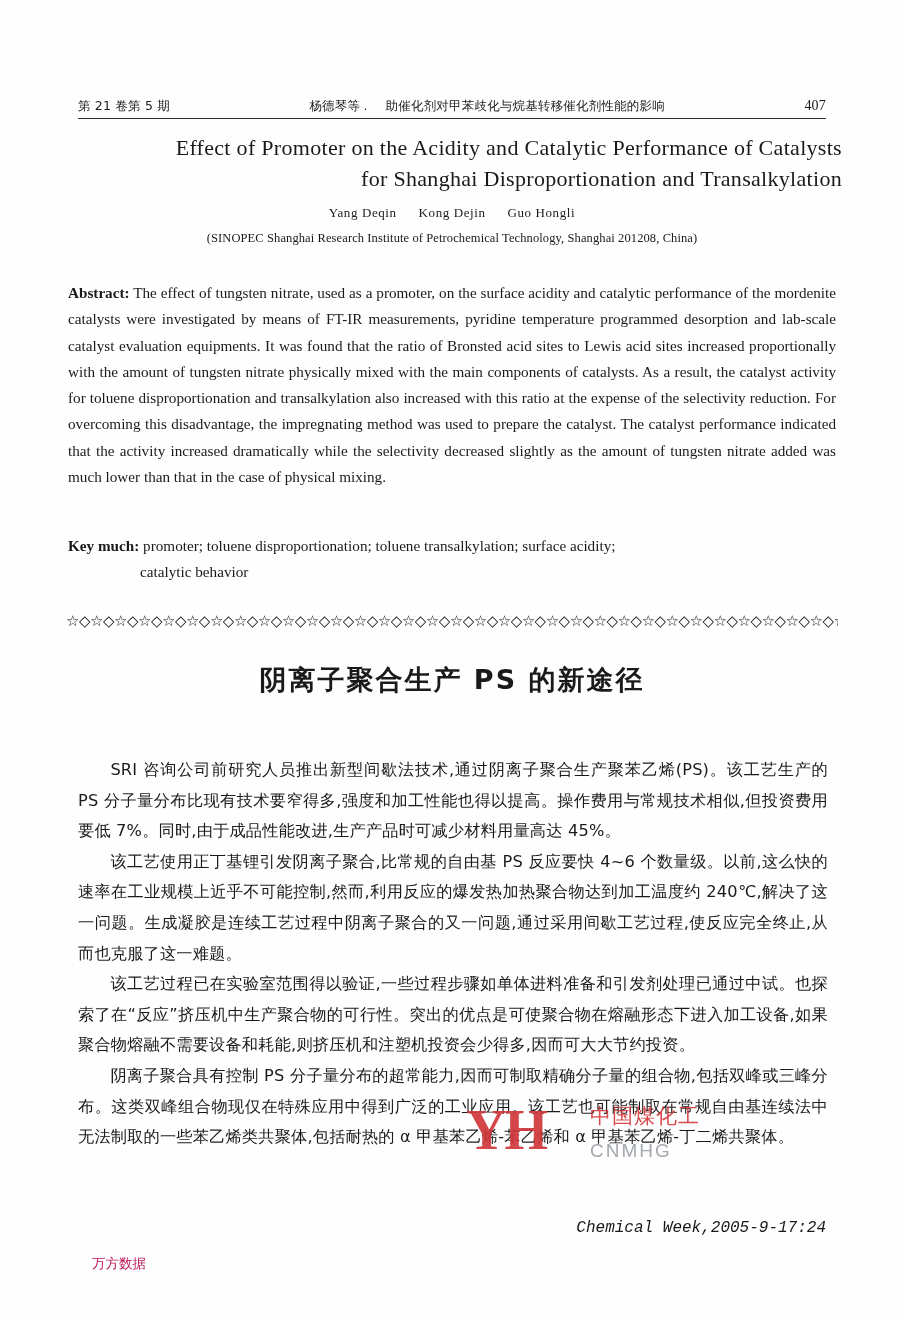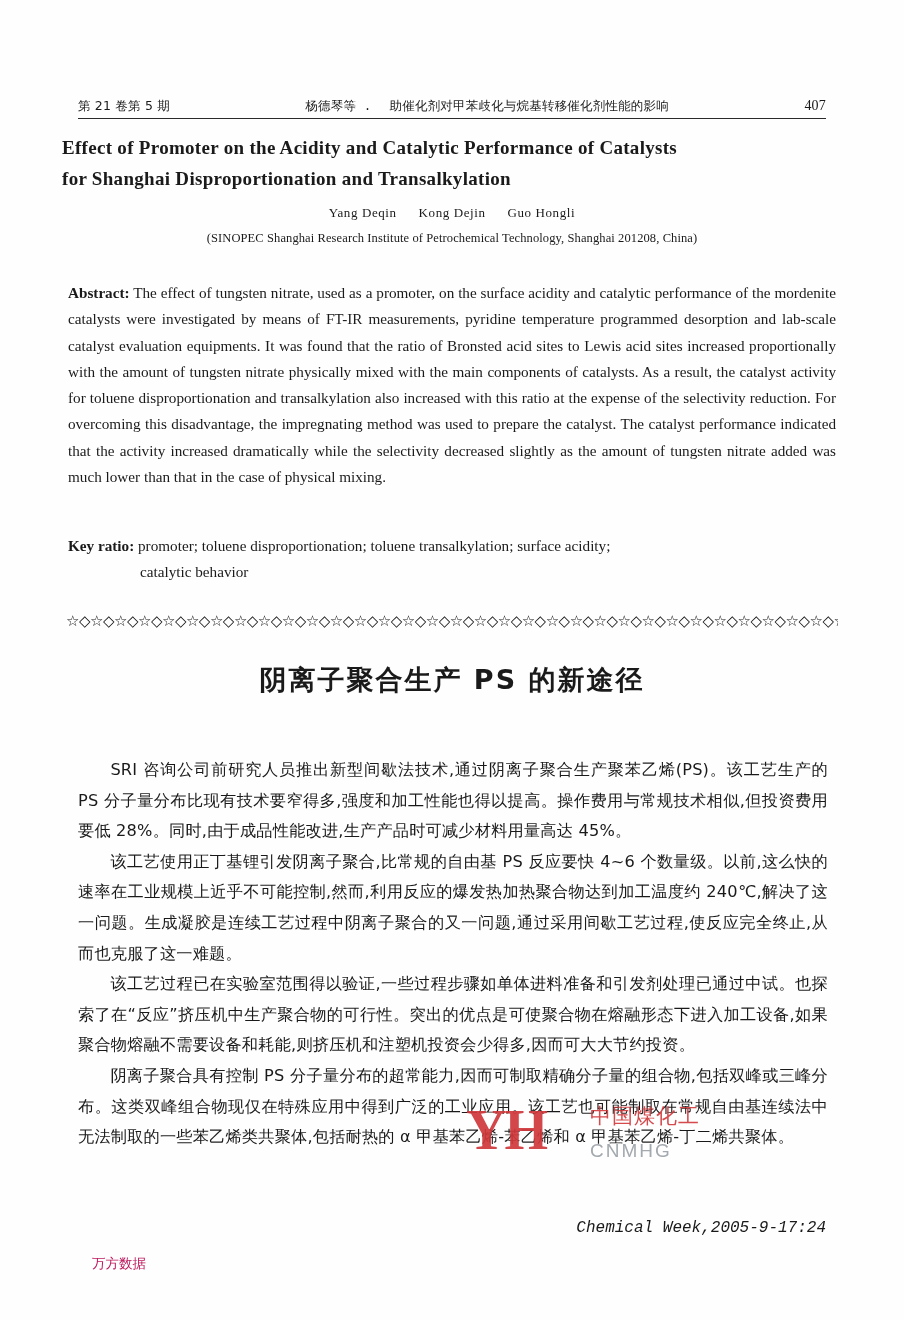--- a/index.html
+++ b/index.html
@@ -34,21 +34,21 @@
     letter-spacing: 0.2px;
   }
   .runhead .vol {
     font-family: "DejaVu Sans", "Liberation Sans", sans-serif;
     font-size: 12.5px;
     white-space: nowrap;
   }
   .runhead .center {
     flex: 1;
     text-align: center;
-    font-family: Liberation Mono, monospace;
+    font-family: Liberation Sans, sans-serif;
     font-size: 12.5px;
     white-space: nowrap;
   }
   .runhead .center .authorhead { margin-right: 18px; }
   .runhead .pageno {
     font-family: "Liberation Serif", serif;
     font-size: 14px;
   }
   .rule {
     position: absolute;
@@ -56,24 +56,24 @@
     top: 118px;
     width: 748px;
     border-top: 1px solid #2a2a2a;
   }
   
   .en-title {
     position: absolute;
     left: 62px;
     top: 132px;
     width: 780px;
-    text-align: left;
+    text-align: right;
     font-family: "Liberation Serif", "DejaVu Serif", serif;
-    font-weight: bold;
-    font-size: 19px;
+    font-weight: normal;
+    font-size: 22px;
     line-height: 31px;
     letter-spacing: 0.3px;
   }
   .en-authors {
     position: absolute;
     left: 62px;
     top: 205px;
     width: 780px;
     text-align: center;
     font-size: 13px;
@@ -240,31 +240,31 @@
   </div>
 
   <div class="en-affil">(SINOPEC Shanghai Research Institute of Petrochemical Technology, Shanghai 201208, China)</div>
 
   <div class="abs">
     <b>Abstract:</b>
     <span>The effect of tungsten nitrate, used as a promoter, on the surface acidity and catalytic performance of the mordenite catalysts were investigated by means of FT-IR measurements, pyridine temperature programmed desorption and lab-scale catalyst evaluation equipments. It was found that the ratio of Bronsted acid sites to Lewis acid sites increased proportionally with the amount of tungsten nitrate physically mixed with the main components of catalysts. As a result, the catalyst activity for toluene disproportionation and transalkylation also increased with this ratio at the expense of the selectivity reduction. For overcoming this disadvantage, the impregnating method was used to prepare the catalyst. The catalyst performance indicated that the activity increased dramatically while the selectivity decreased slightly as the amount of tungsten nitrate added was much lower than that in the case of physical mixing.</span>
   </div>
 
   <div class="kw">
-    <span class="kw-label">Key ratio:</span>
+    <span class="kw-label">Key much:</span>
     <span class="kw-items">promoter;   toluene disproportionation;   toluene transalkylation;   surface acidity;</span>
     <span class="kw-cont">catalytic behavior</span>
   </div>
 
   <div class="orn">☆◇☆◇☆◇☆◇☆◇☆◇☆◇☆◇☆◇☆◇☆◇☆◇☆◇☆◇☆◇☆◇☆◇☆◇☆◇☆◇☆◇☆◇☆◇☆◇☆◇☆◇☆◇☆◇☆◇☆◇☆◇☆◇☆◇☆◇☆◇☆◇☆◇☆◇☆◇☆◇☆◇☆◇☆◇☆◇</div>
 
   <div class="cn-title">阴离子聚合生产 PS 的新途径</div>
 
   <div class="cn-body">
-    <p>SRI 咨询公司前研究人员推出新型间歇法技术,通过阴离子聚合生产聚苯乙烯(PS)。该工艺生产的 PS 分子量分布比现有技术要窄得多,强度和加工性能也得以提高。操作费用与常规技术相似,但投资费用要低 28%。同时,由于成品性能改进,生产产品时可减少材料用量高达 45%。</p>
+    <p>SRI 咨询公司前研究人员推出新型间歇法技术,通过阴离子聚合生产聚苯乙烯(PS)。该工艺生产的 PS 分子量分布比现有技术要窄得多,强度和加工性能也得以提高。操作费用与常规技术相似,但投资费用要低 7%。同时,由于成品性能改进,生产产品时可减少材料用量高达 45%。</p>
     <p>该工艺使用正丁基锂引发阴离子聚合,比常规的自由基 PS 反应要快 4~6 个数量级。以前,这么快的速率在工业规模上近乎不可能控制,然而,利用反应的爆发热加热聚合物达到加工温度约 240℃,解决了这一问题。生成凝胶是连续工艺过程中阴离子聚合的又一问题,通过采用间歇工艺过程,使反应完全终止,从而也克服了这一难题。</p>
     <p>该工艺过程已在实验室范围得以验证,一些过程步骤如单体进料准备和引发剂处理已通过中试。也探索了在“反应”挤压机中生产聚合物的可行性。突出的优点是可使聚合物在熔融形态下进入加工设备,如果聚合物熔融不需要设备和耗能,则挤压机和注塑机投资会少得多,因而可大大节约投资。</p>
     <p>阴离子聚合具有控制 PS 分子量分布的超常能力,因而可制取精确分子量的组合物,包括双峰或三峰分布。这类双峰组合物现仅在特殊应用中得到广泛的工业应用。该工艺也可能制取在常规自由基连续法中无法制取的一些苯乙烯类共聚体,包括耐热的 α 甲基苯乙烯-苯乙烯和 α 甲基苯乙烯-丁二烯共聚体。</p>
   </div>
 
   <div class="wm-yh">YH</div>
   <div class="wm-cn">中国煤化工</div>
   <div class="wm-cnmhg">CNMHG</div>
 
   <div class="src">Chemical Week,2005-9-17:24</div>

